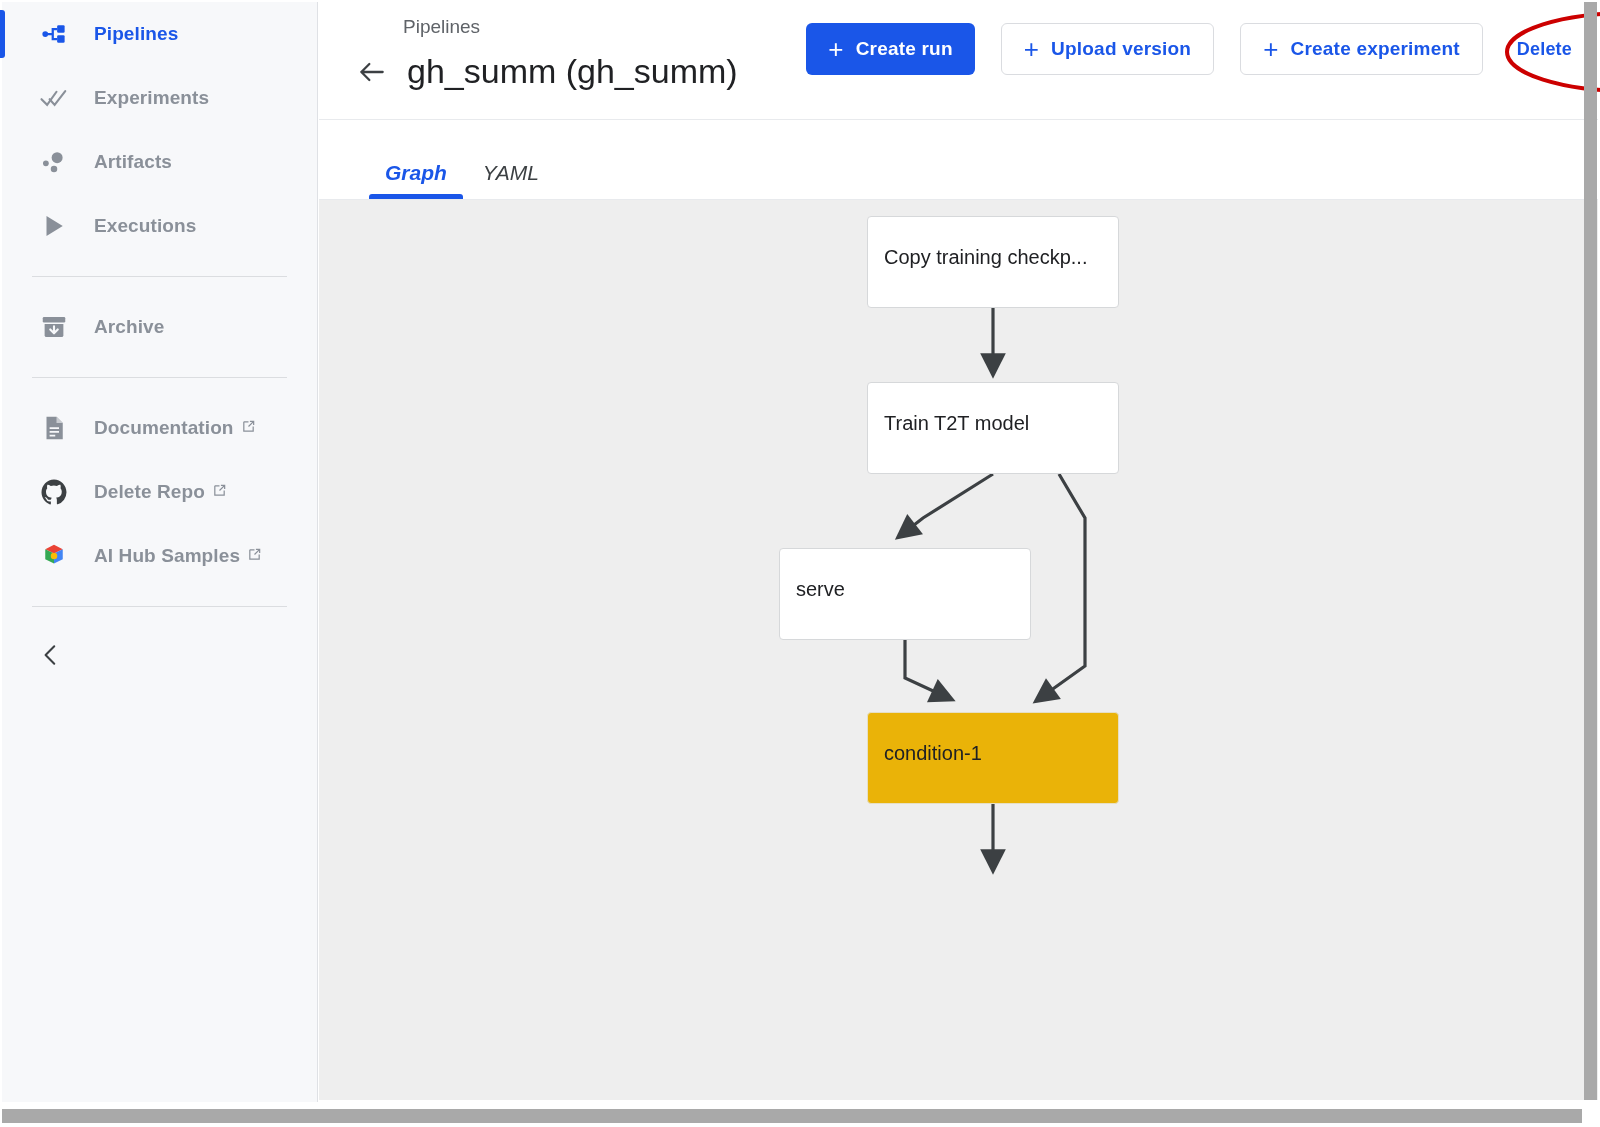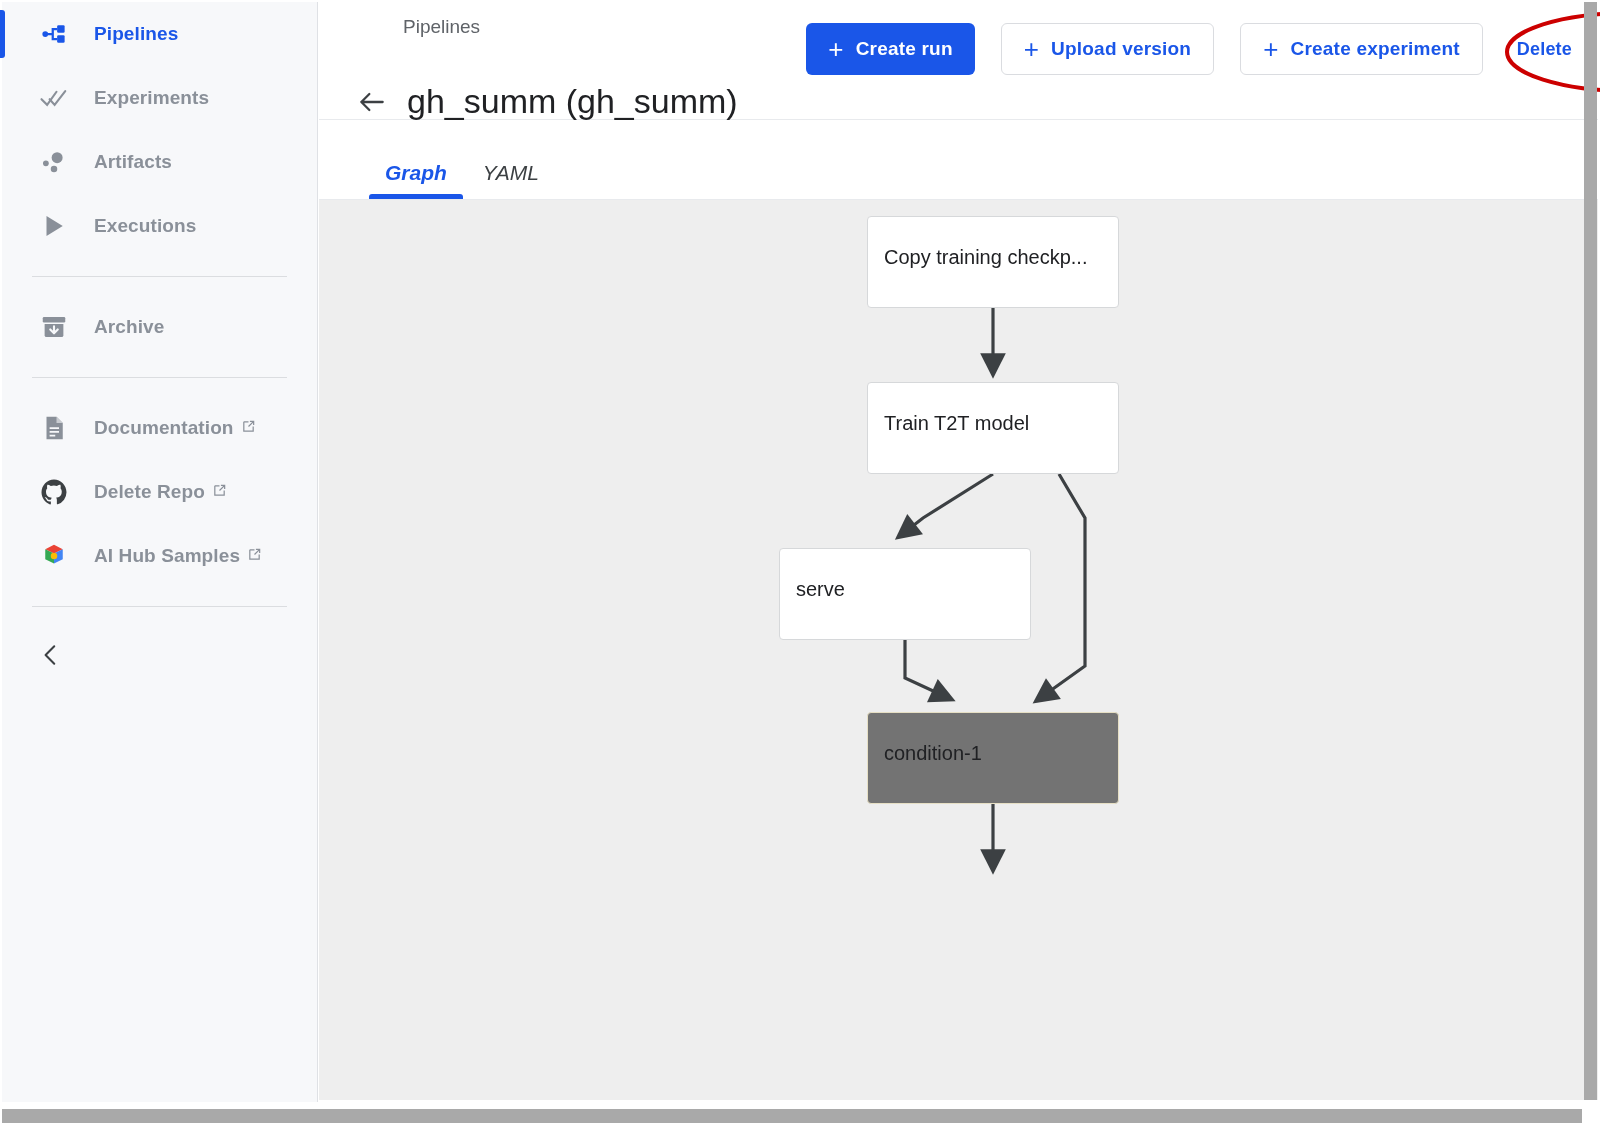--- a/index.html
+++ b/index.html
@@ -113,21 +113,20 @@
     position: absolute;
     left: 84px; top: 14px;
     font-size: 19px;
     color: #5f6368;
   }
   .title-row {
     position: absolute;
     left: 36px; top: 50px;
     display: flex;
     align-items: center;
-    margin-top: 30px;
   }
   .back-arrow {
     width: 34px; height: 34px;
     display: flex; align-items: center; justify-content: center;
     cursor: pointer;
   }
   .page-title {
     margin-left: 18px;
     font-size: 34px;
     color: #202124;
@@ -229,21 +228,21 @@
     left: 0; top: 0;
   }
   .node {
     position: absolute;
     background: #ffffff;
     border: 1px solid #d6d8da;
     border-radius: 4px;
     box-sizing: border-box;
     cursor: pointer;
   }
-  .node.cond { background: #737373; border-color: #e6dfc4; }
+  .node.cond { background: #eab308; border-color: #e6dfc4; }
   .node-label {
     position: absolute;
     left: 16px; top: 18px;
     font-size: 20px;
     color: #202124;
     white-space: nowrap;
     margin-top: 11px;
   }
 
   

